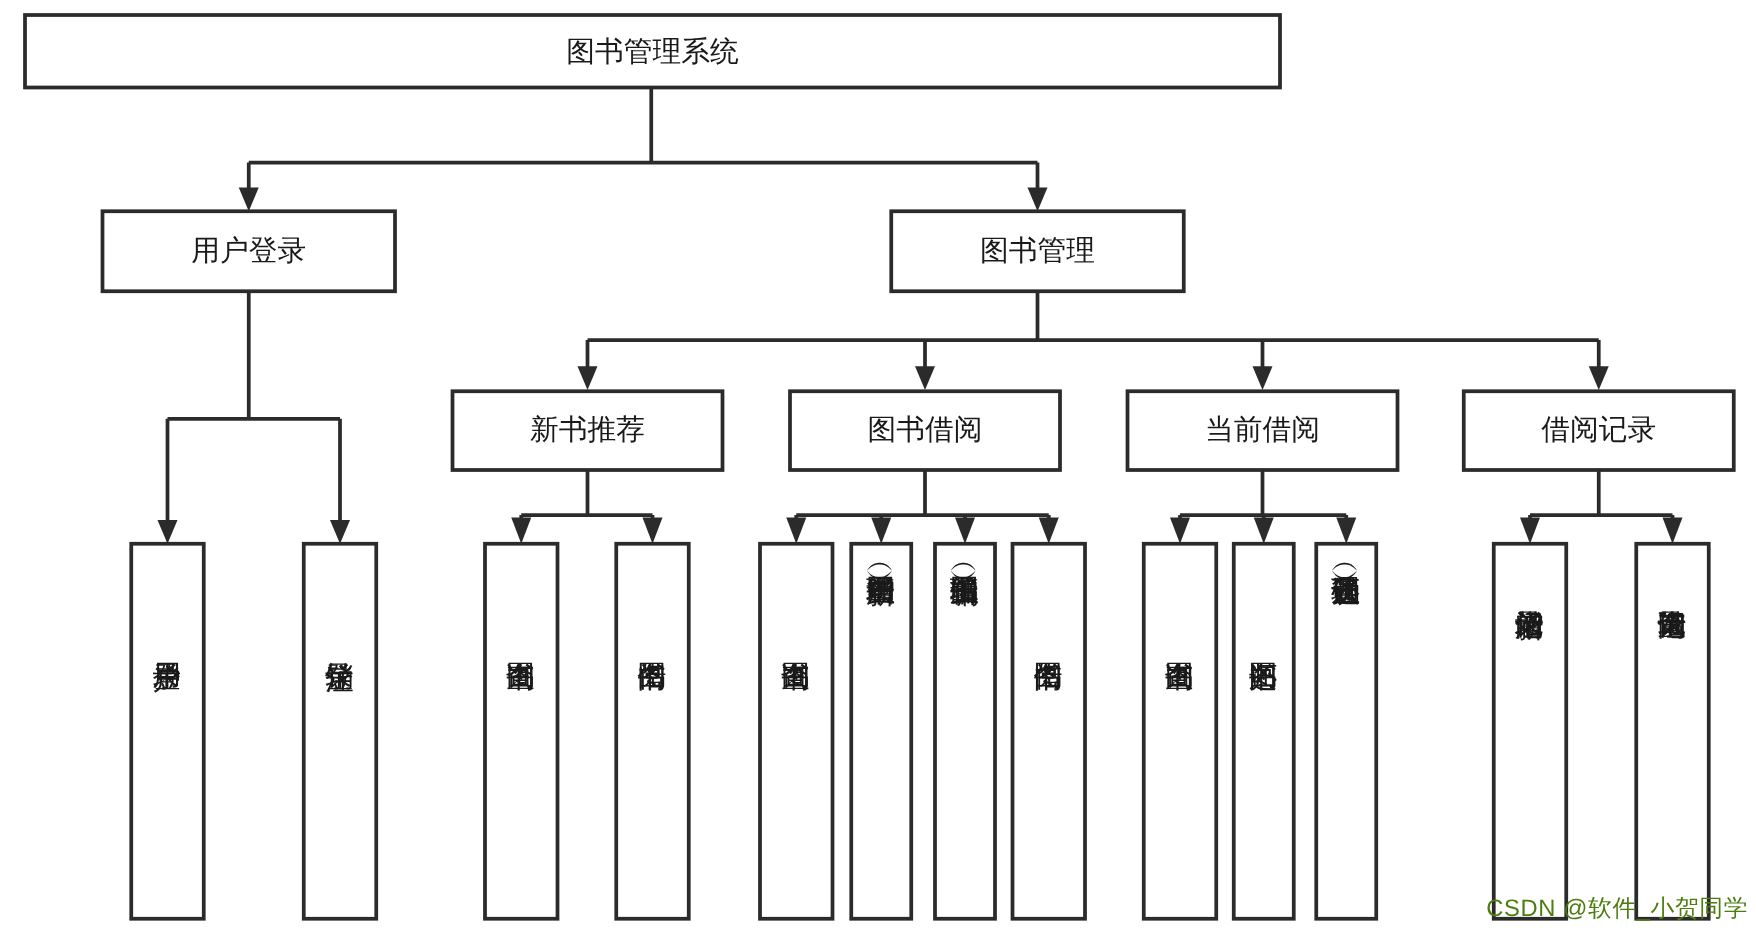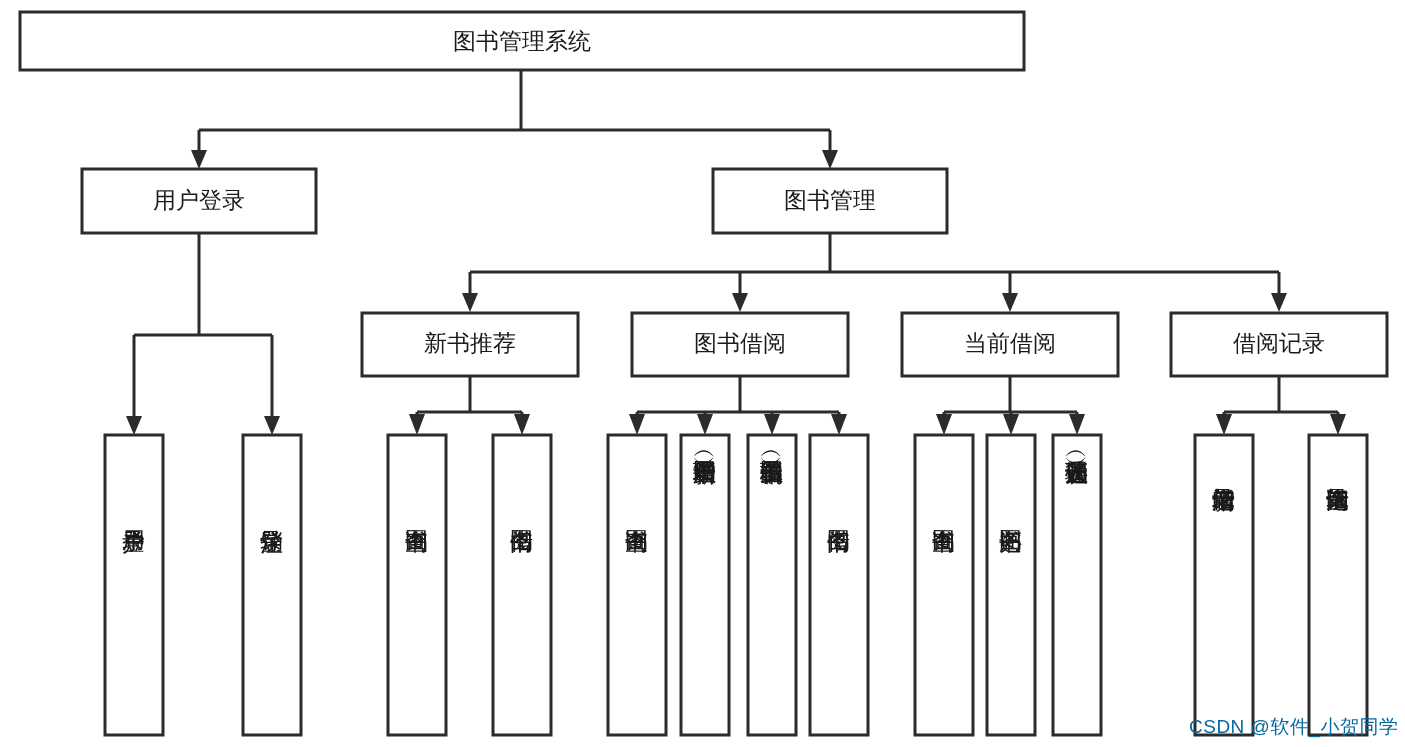--- a/index.html
+++ b/index.html
@@ -54,21 +54,21 @@
     font-size: 23px;
     fill: #1a1a1a;
     writing-mode: vertical-rl;
     text-orientation: upright;
     white-space: pre;
   }
   .watermark {
     position: absolute;
     font-family: "Liberation Sans", "DejaVu Sans", sans-serif;
     font-size: 19px;
-    color: #0369a1;
+    color: #4d7c0f;
     left: 1189px;
     top: 714px;
     white-space: nowrap;
     letter-spacing: 0.5px;
   }
 </style>
 </head>
 <body>
 
 <div id="diagram-root">

